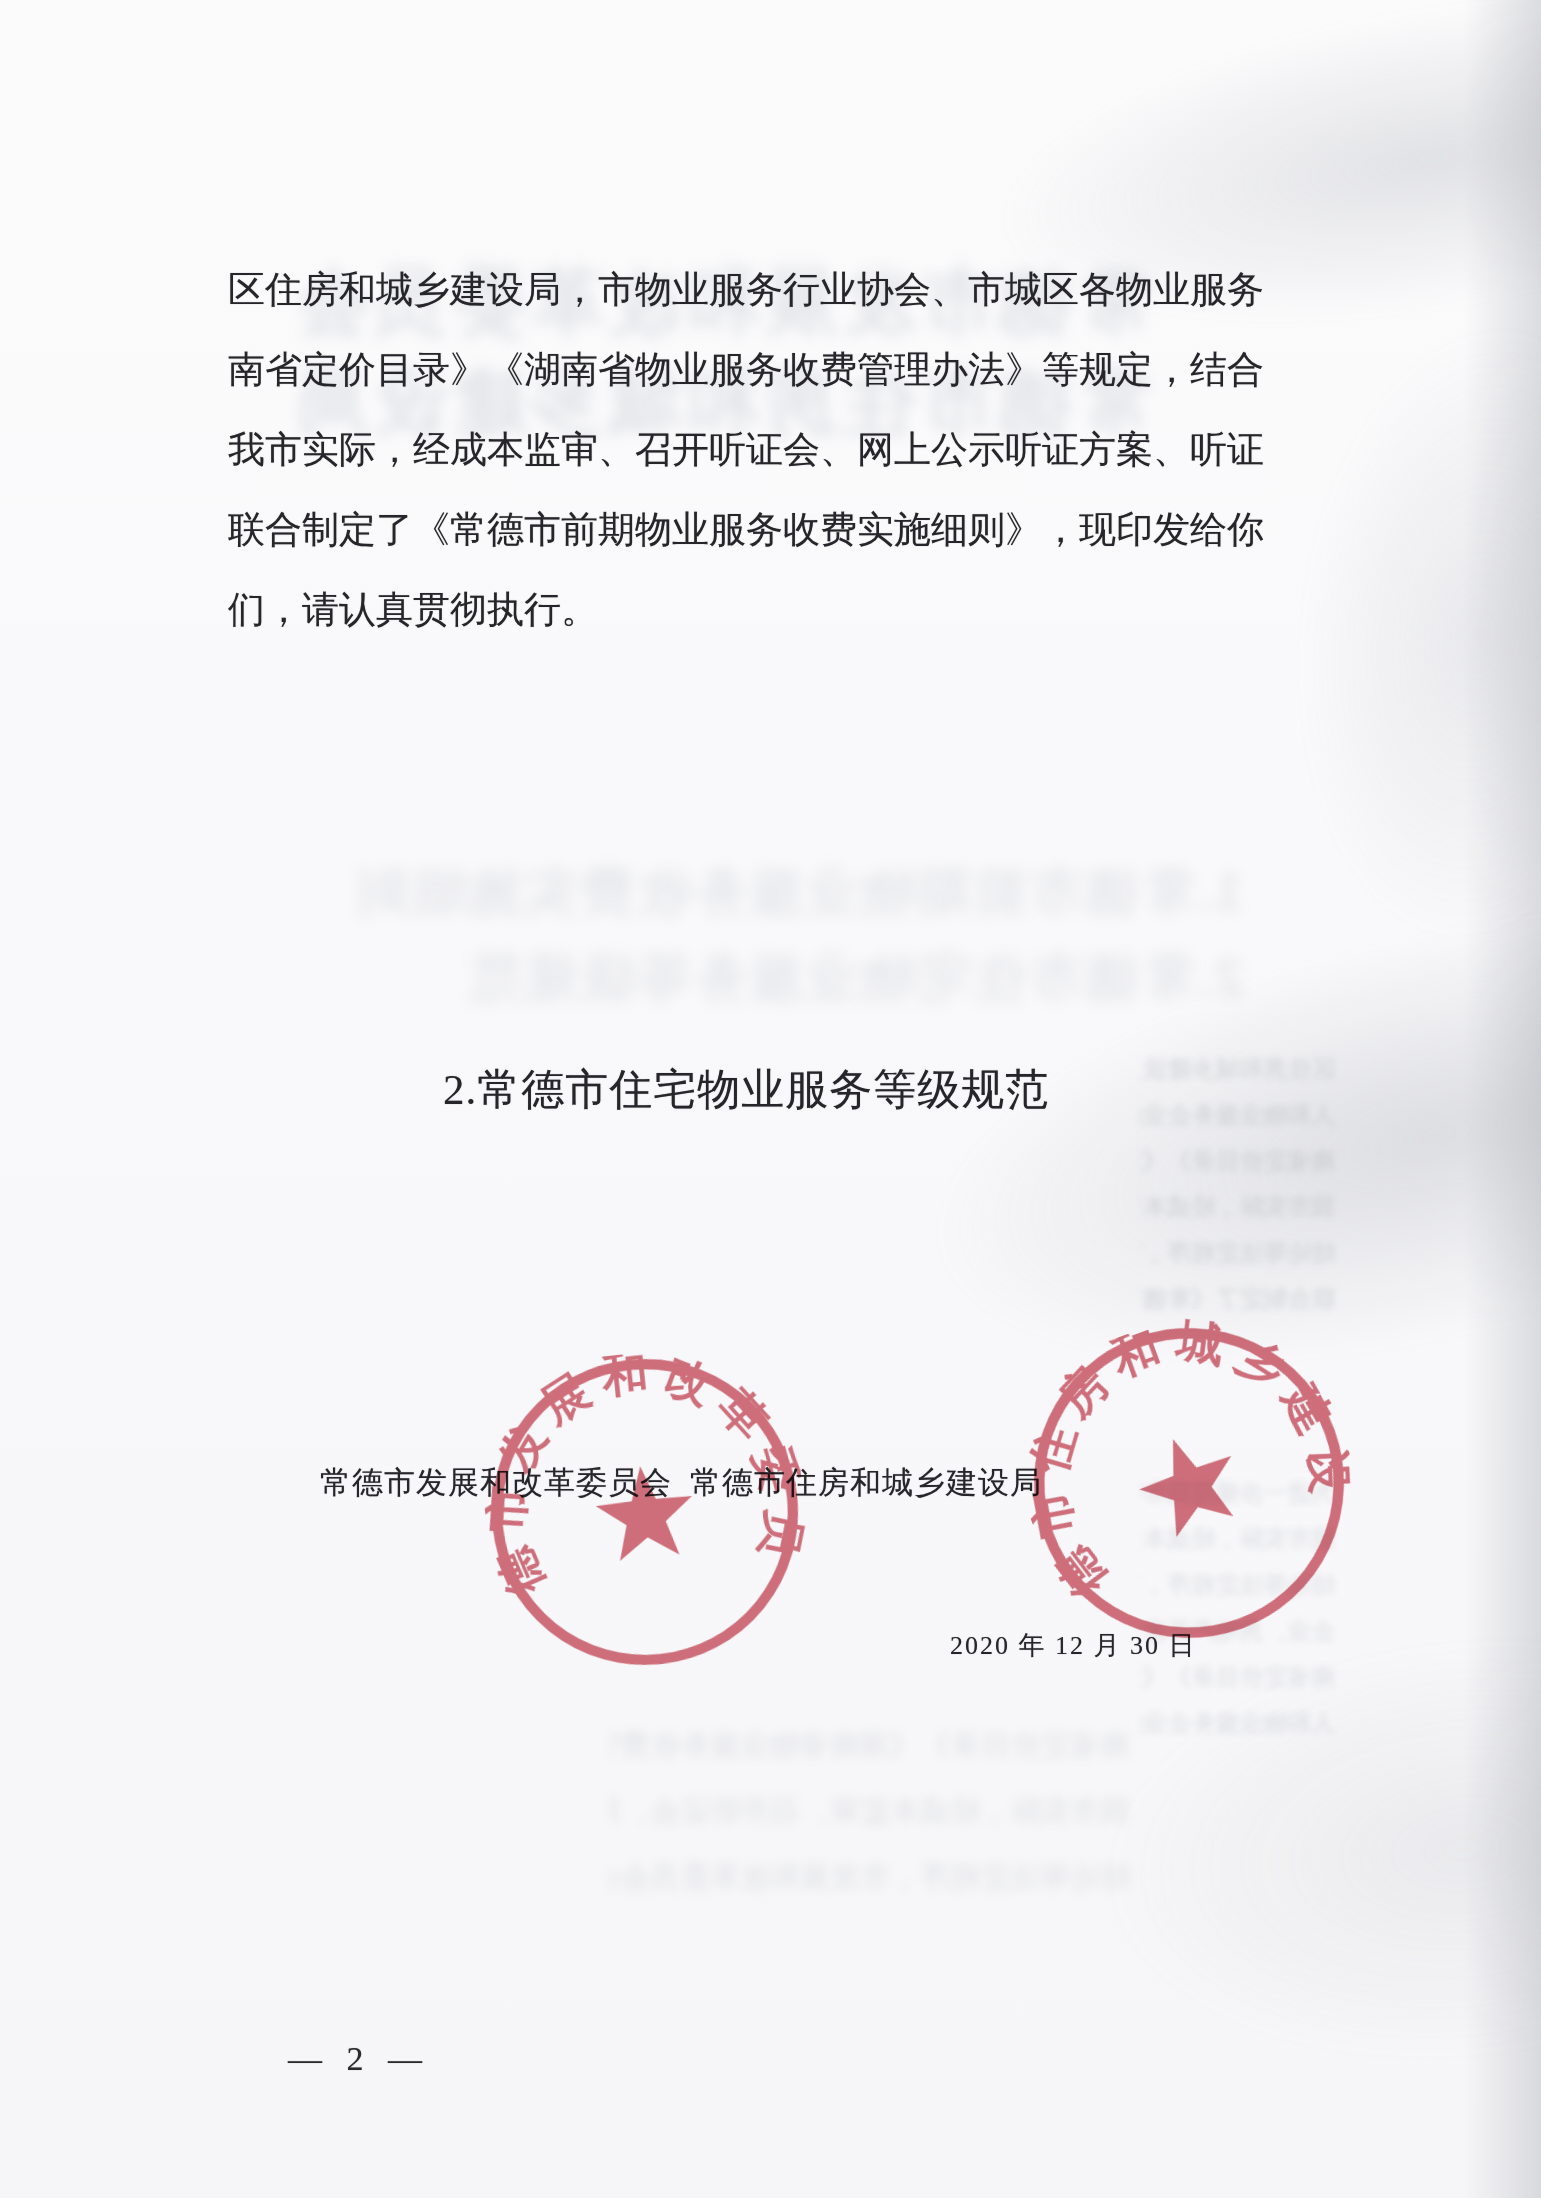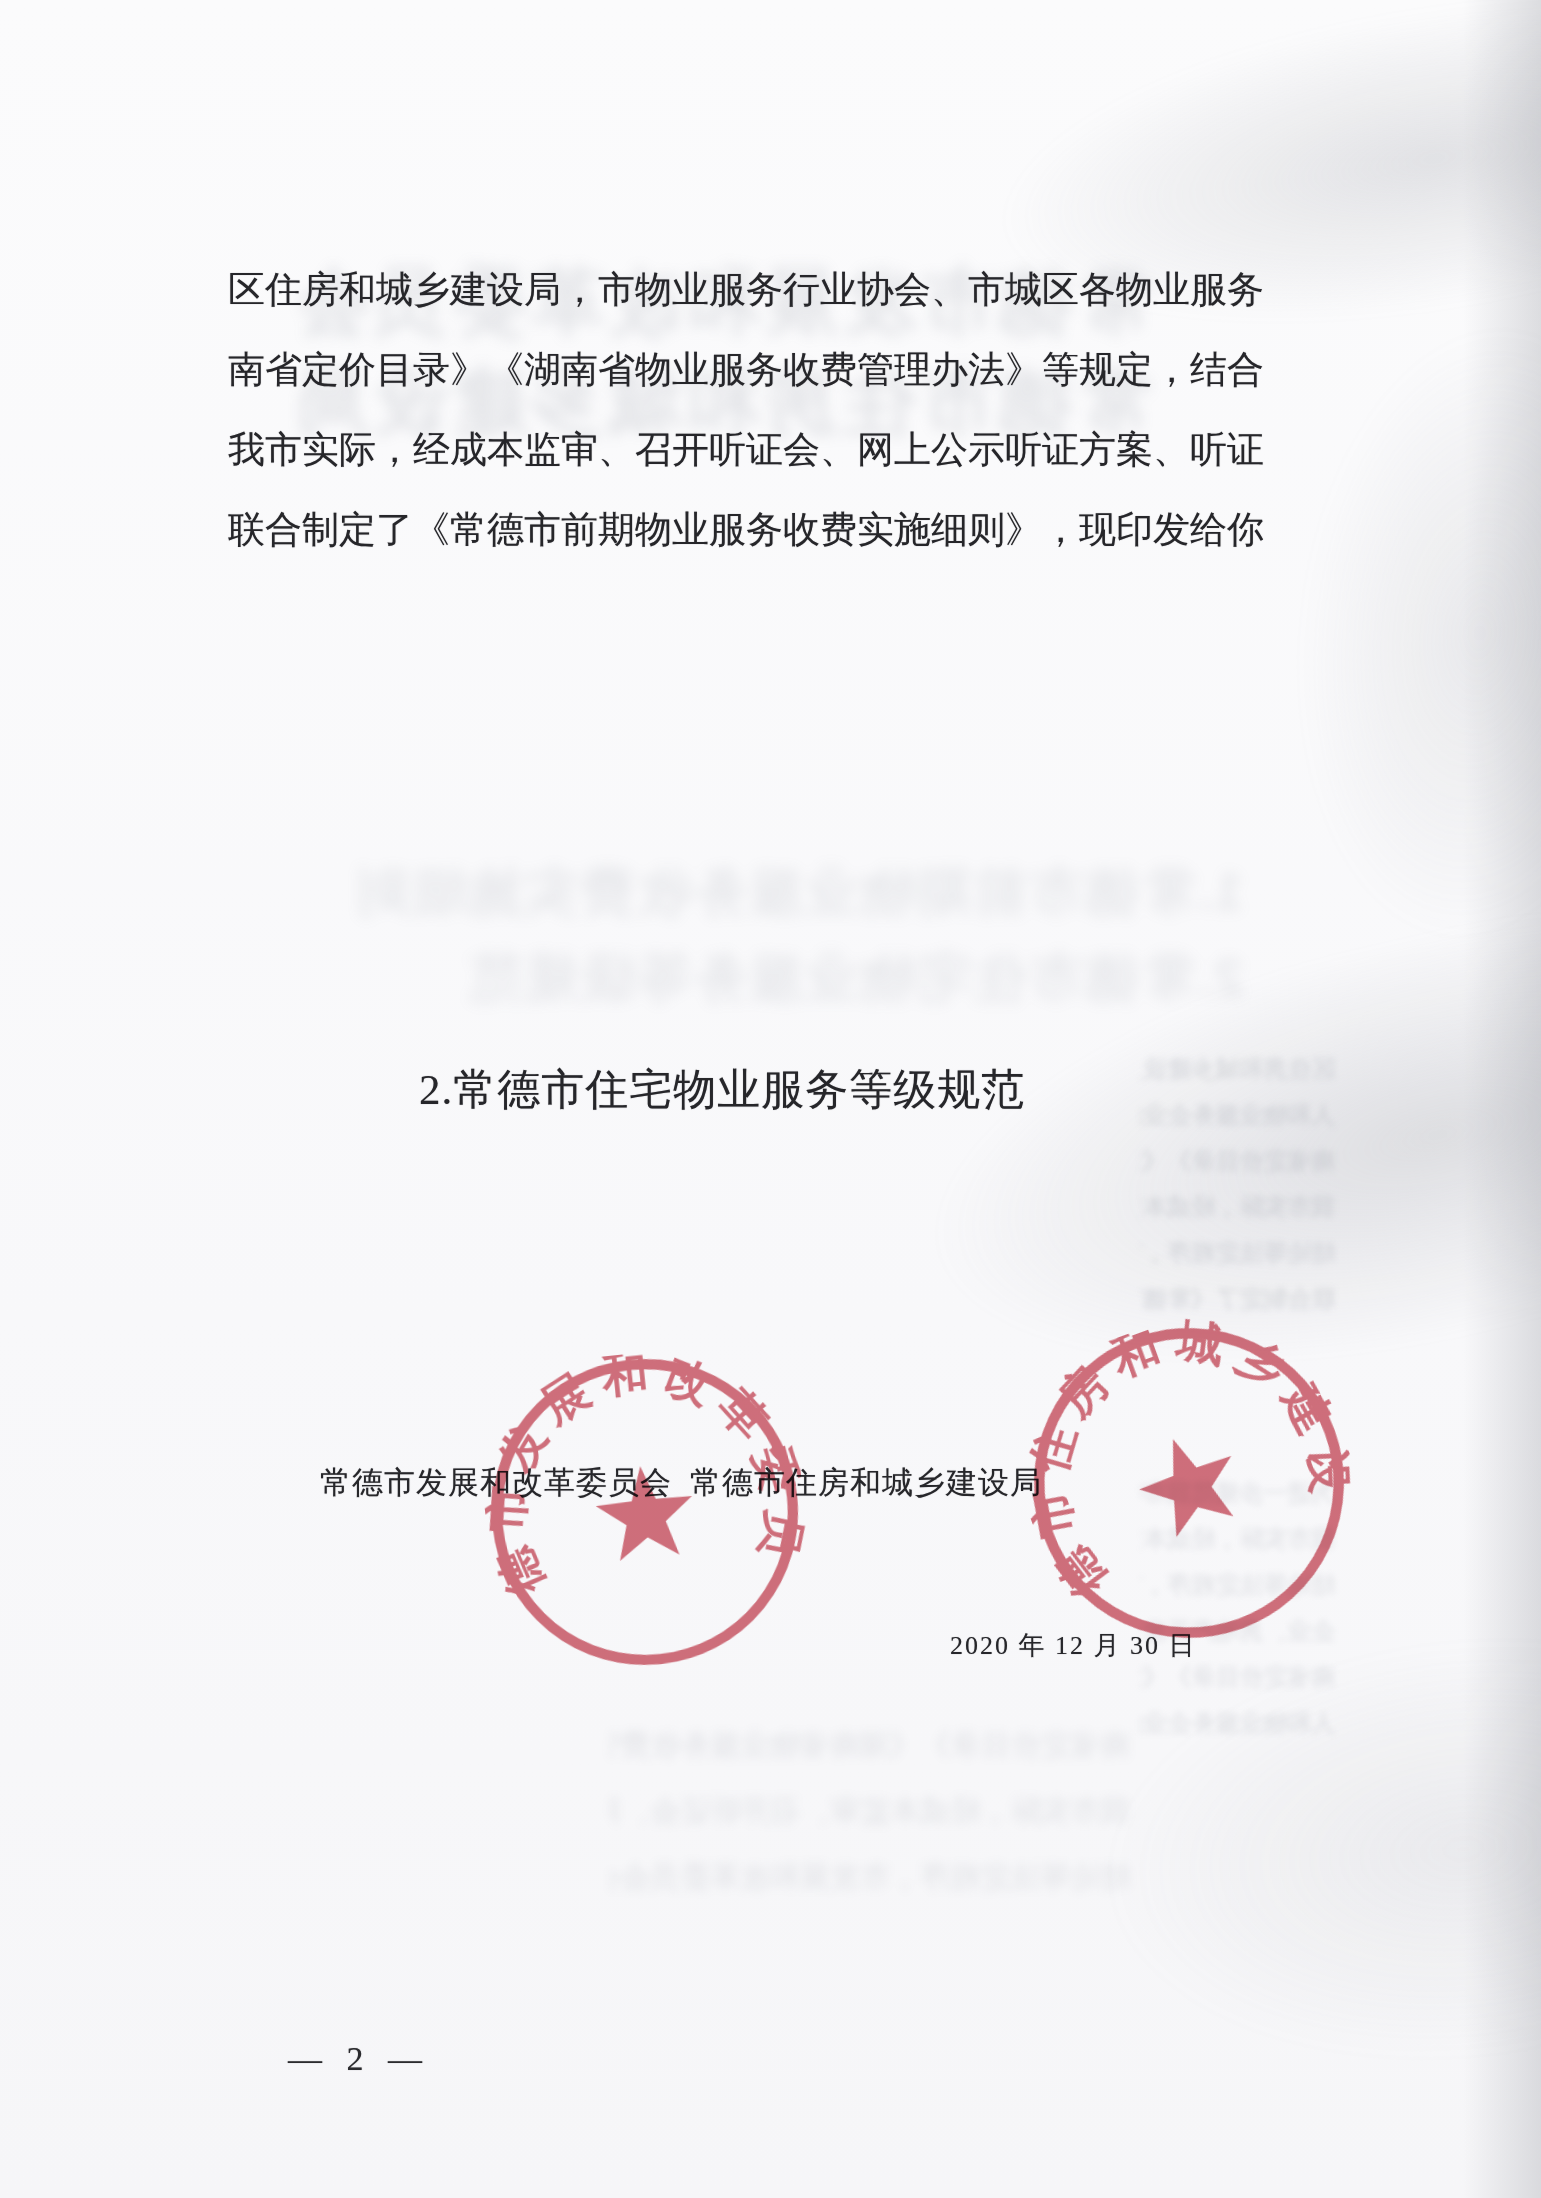--- a/index.html
+++ b/index.html
@@ -49,21 +49,21 @@
   
   .doc-text{z-index:5;text-shadow:0 0 1px rgba(40,40,44,0.45);}
   .body-text{position:absolute;left:228px;top:250px;width:1104px;
     font-size:37px;line-height:80px;letter-spacing:0px;}
   .body-text .line{height:80px;white-space:nowrap;}
   .body-text .indent{text-indent:80px;}
 
   .attachments{position:absolute;left:327px;top:1050px;
     font-size:43px;line-height:80px;letter-spacing:1px;}
   .attachments .line{height:80px;white-space:nowrap;}
-  .attach-2{margin-left:92px;font-family:Liberation Serif, serif;}
+  .attach-2{margin-left:116px;font-family:Liberation Serif, serif;}
 
   .sig{position:absolute;top:1462px;font-size:31px;letter-spacing:1px;white-space:nowrap;}
   .sig-left{left:320px;}
   .sig-right{left:690px;}
 
   .issue-date{position:absolute;left:950px;top:1628px;font-size:26px;
     letter-spacing:2px;white-space:nowrap;}
 
   .page-num{position:absolute;left:288px;top:2040px;font-size:34px;
     letter-spacing:8px;color:#2b2b2e;white-space:nowrap;}
@@ -117,20 +117,21 @@
     <div>南省定价目录》《湖南省物业服务收费管理办法》等规定，结合</div>
     <div>我市实际，经成本监审、召开听证会、网上公示听证方案、听证</div>
     <div>结论等法定程序，市发展和改革委员会会同市住房和城乡建设局</div>
   </div>
 
   <div class="body-text doc-text">
     <div class="line">区住房和城乡建设局，市物业服务行业协会、市城区各物业服务</div>
     <div class="line">南省定价目录》《湖南省物业服务收费管理办法》等规定，结合</div>
     <div class="line">我市实际，经成本监审、召开听证会、网上公示听证方案、听证</div>
     <div class="line">联合制定了《常德市前期物业服务收费实施细则》，现印发给你</div>
+    <div class="line">们，请认真贯彻执行。</div>
   </div>
 
   <div class="attachments doc-text">
     <div class="line attach-2">
       <span>2.常德市住宅物业服务等级规范</span>
     </div>
   </div>
 
   <div class="sig sig-left doc-text">常德市发展和改革委员会</div>
   <div class="sig sig-right doc-text">常德市住房和城乡建设局</div>

